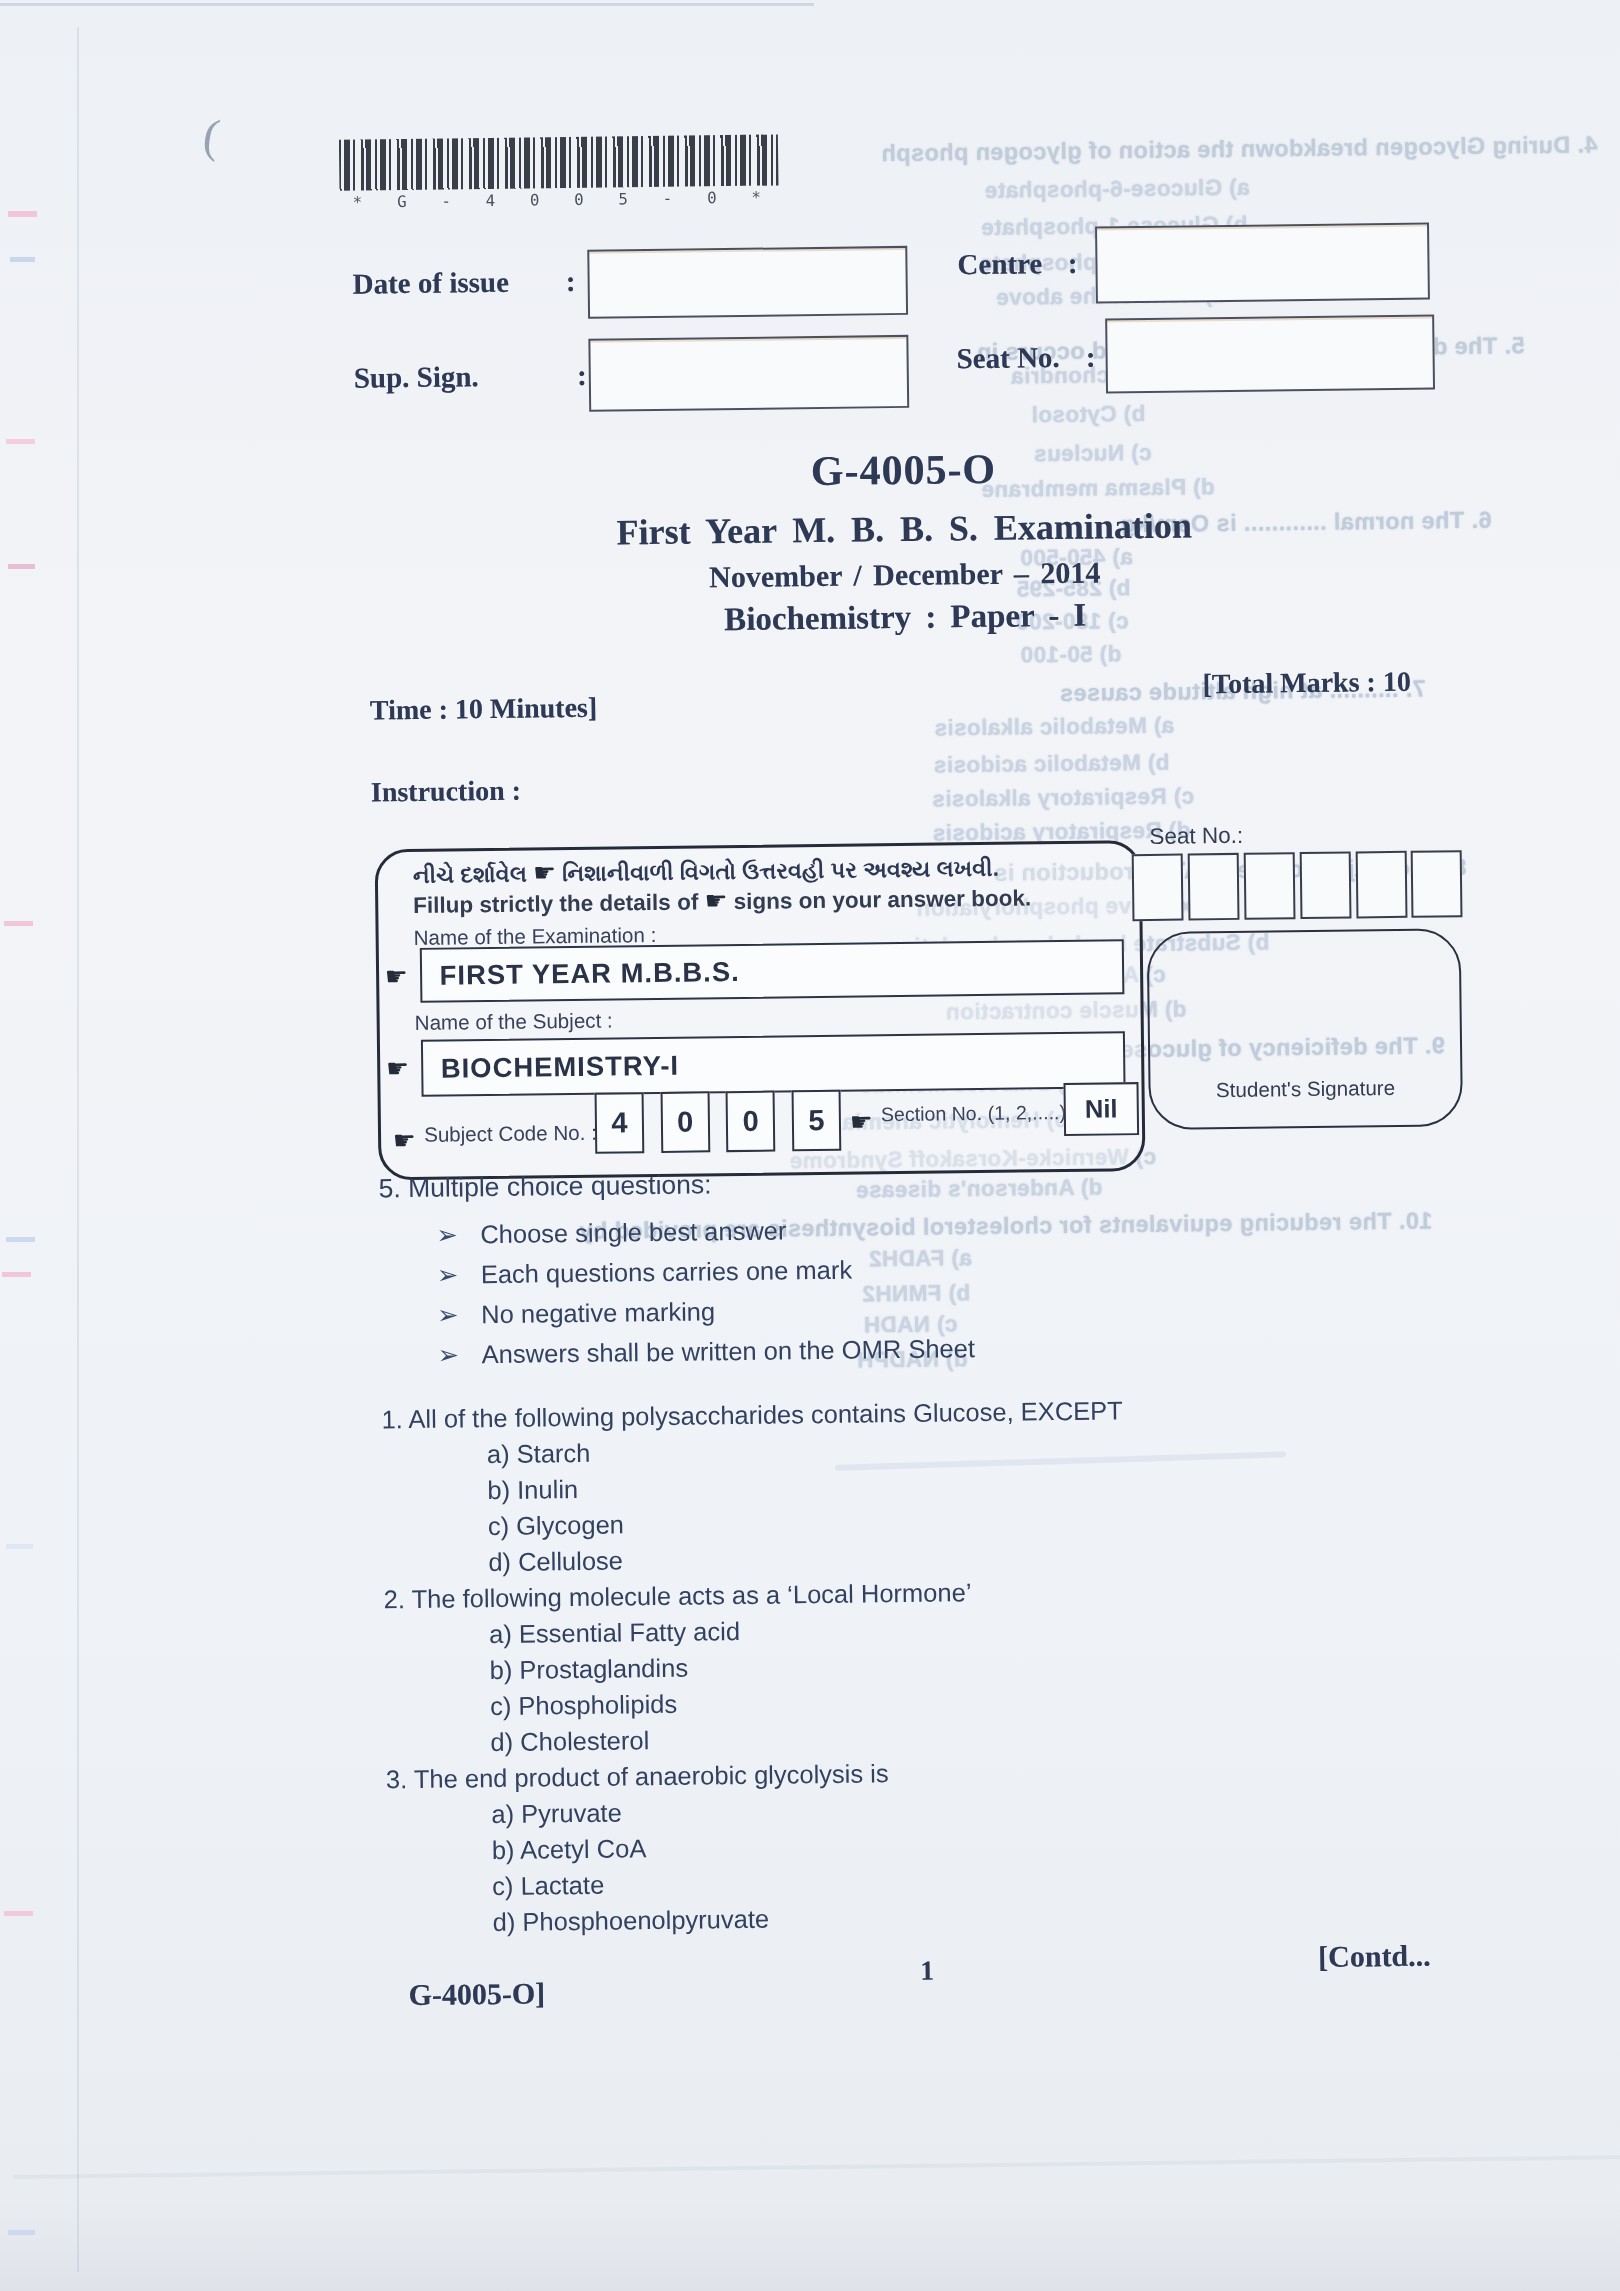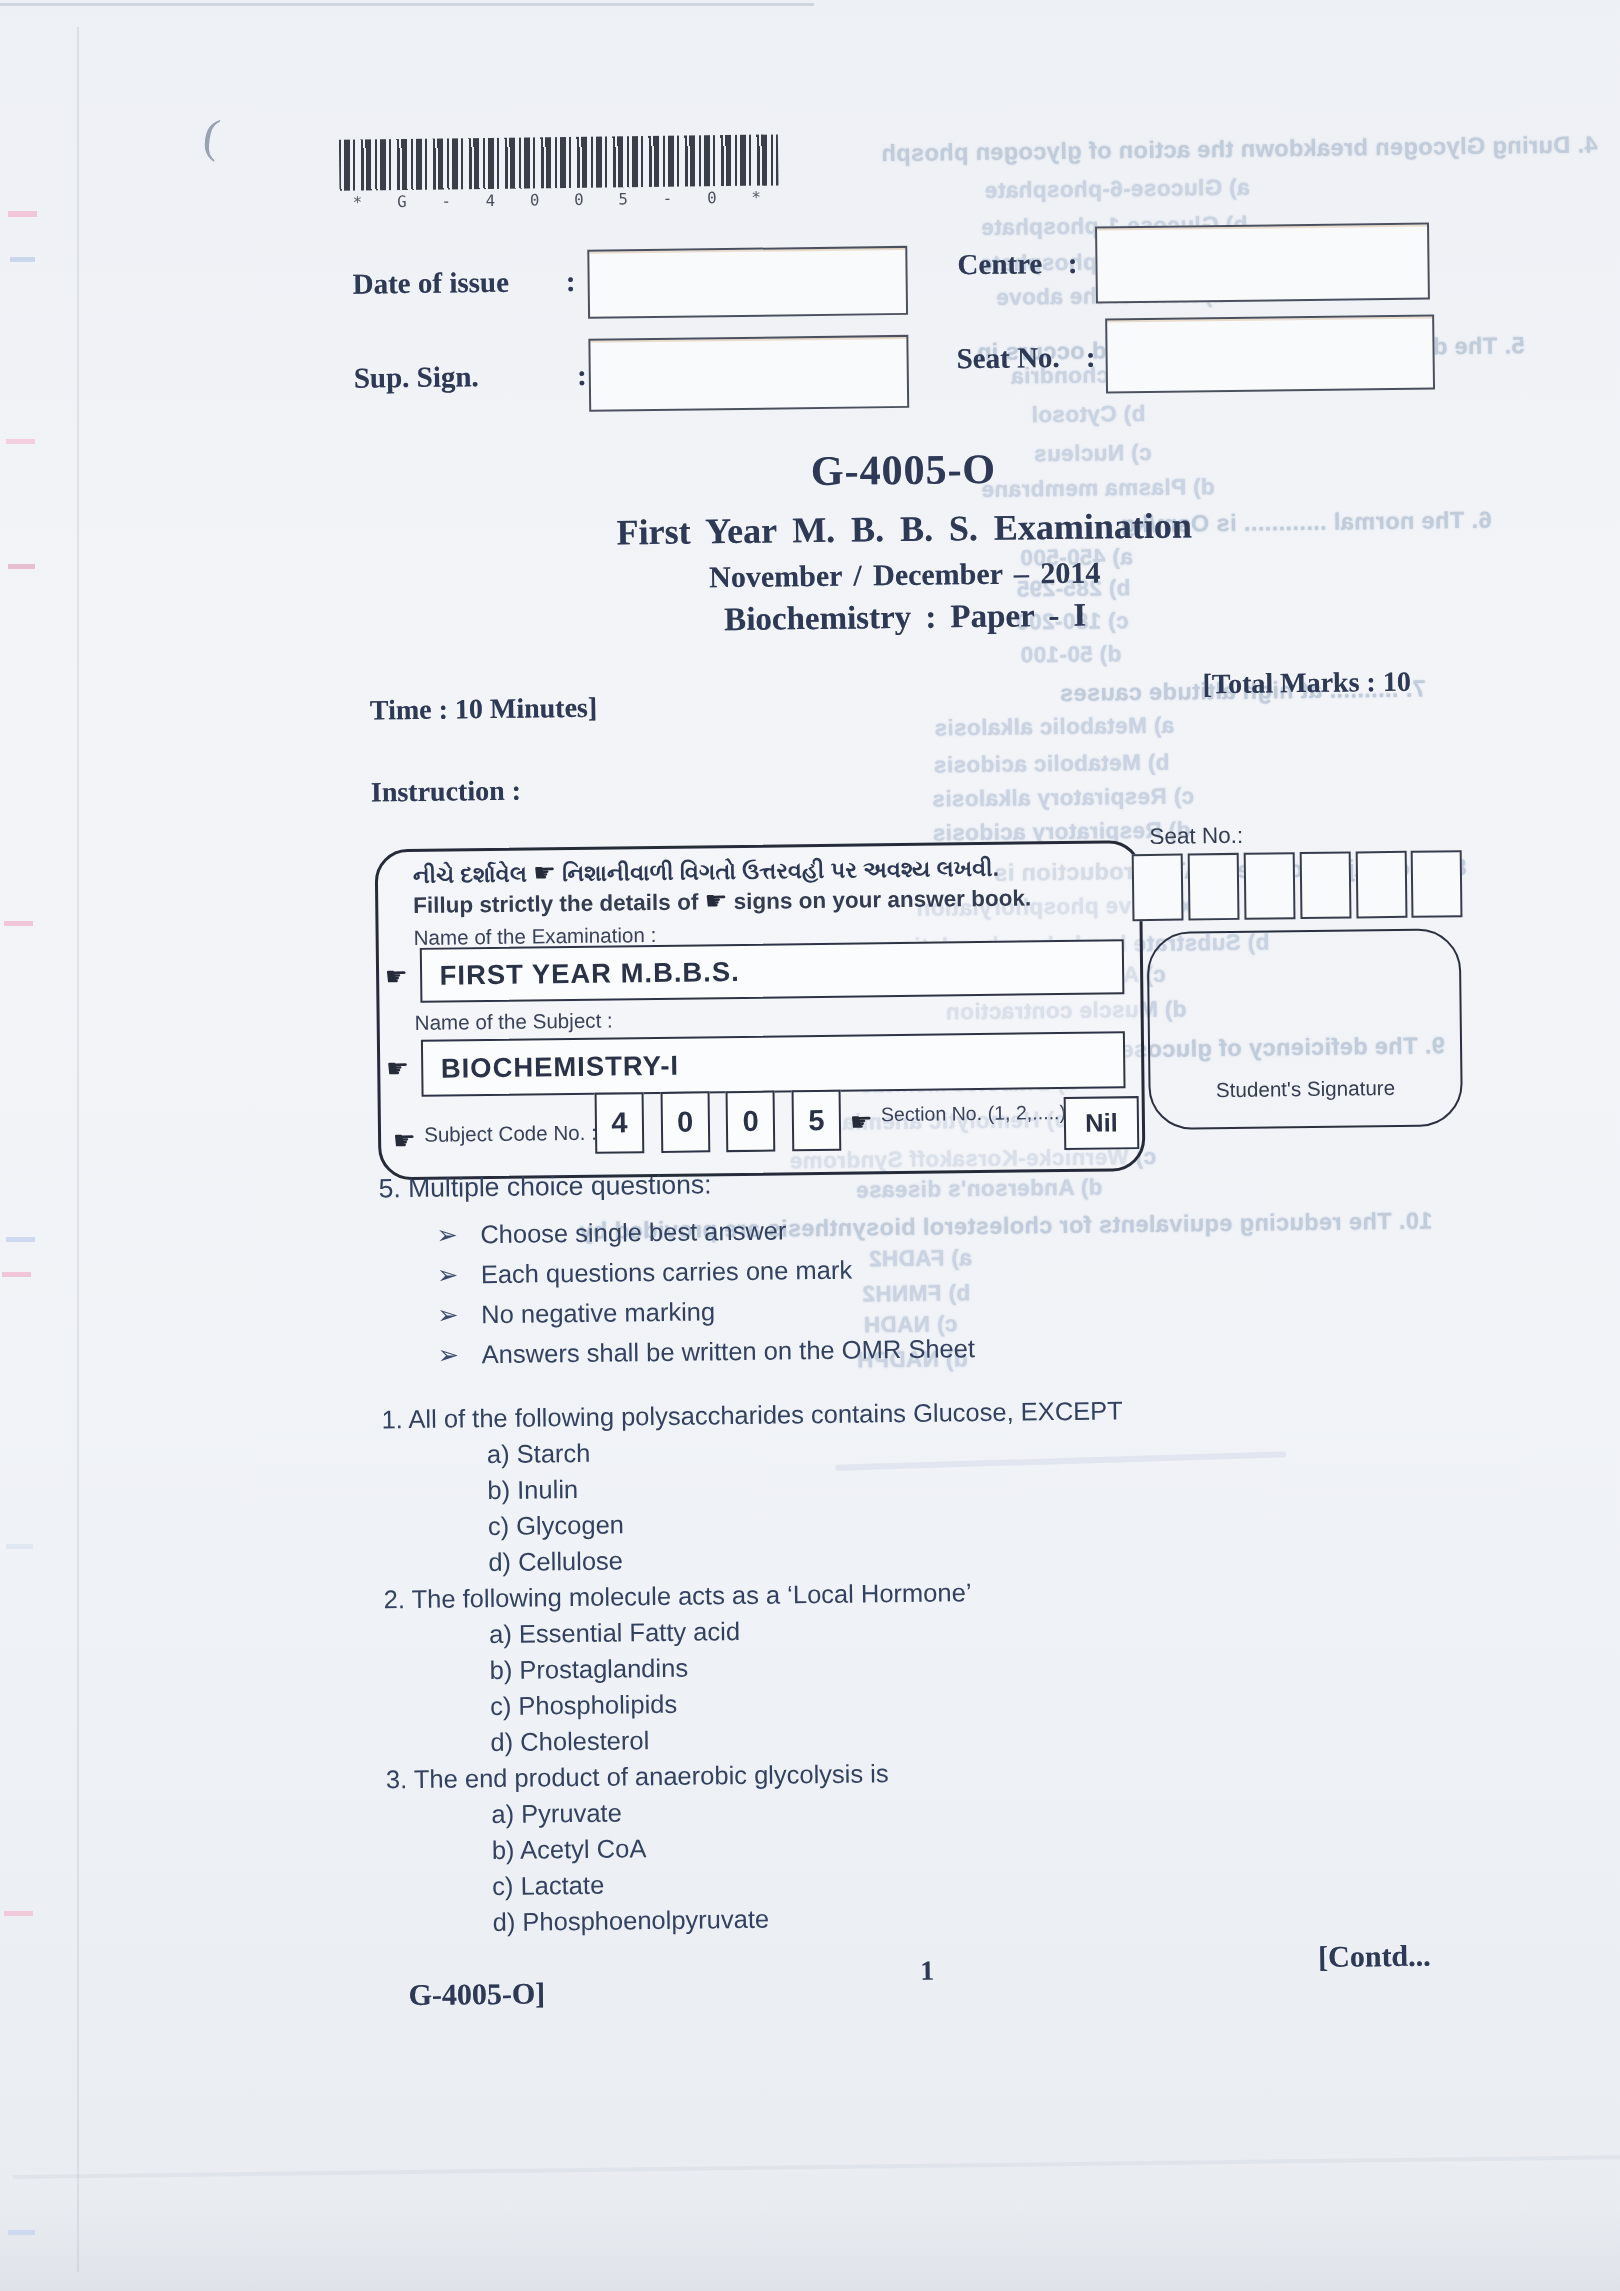--- a/index.html
+++ b/index.html
@@ -238,21 +238,21 @@
         <div class="rel hand" style="left:11.8px;top:276px;">☛</div>
         <div class="rel small-label sans" style="left:43px;top:271px;">Subject Code No. :</div>
         <div class="rel" style="left:214px;top:243px;display:flex;" id="code-digits">
             <div class="digit-box">4</div>
             <div class="digit-box">0</div>
             <div class="digit-box">0</div>
             <div class="digit-box">5</div>
           </div>
         <div class="rel hand" style="left:469px;top:263px;">☛</div>
         <div class="rel small-label sans" style="left:500px;top:257px;font-size:19.6px;">Section No. (1, 2,.....) :</div>
-        <div class="rel nil-box" style="left:683px;top:253px;">
+        <div class="rel nil-box" style="left:683px;top:239px;">
           <span>Nil</span>
         </div>
       </div>
 
       <div class="abs seat-label sans">Seat No.:</div>
       <div class="abs seat-boxes" id="seat-boxes">
           <div class="seat-box"></div>
           <div class="seat-box"></div>
           <div class="seat-box"></div>
           <div class="seat-box"></div>

